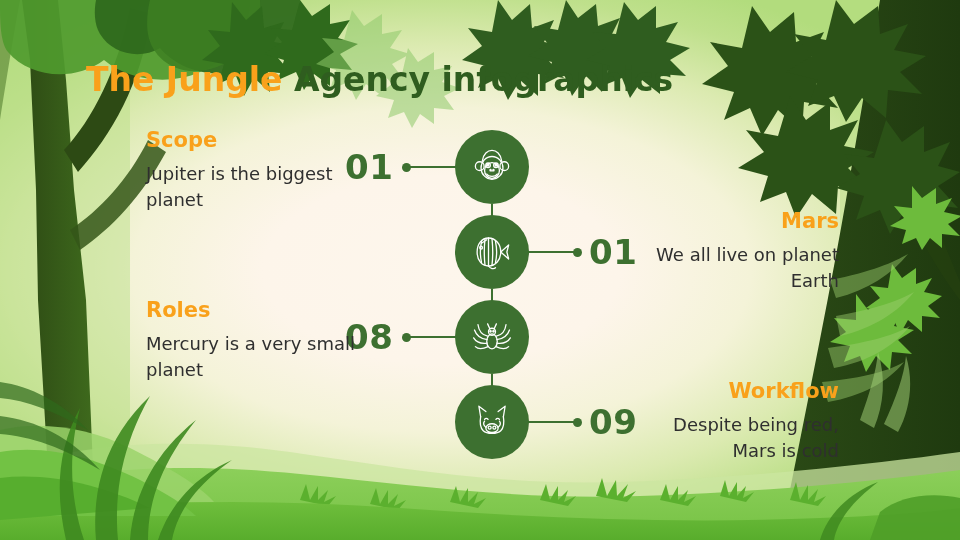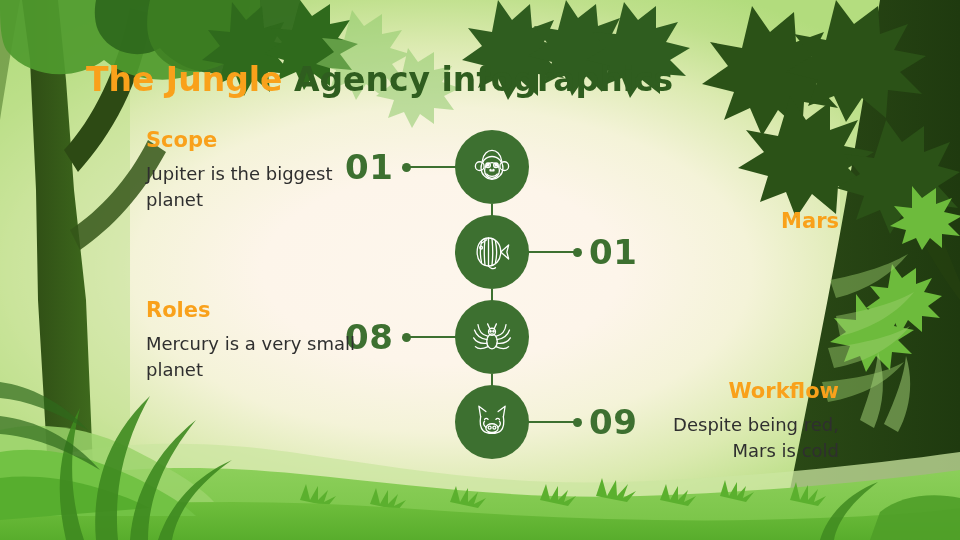--- a/index.html
+++ b/index.html
@@ -323,20 +323,21 @@
     <div class="num" style="left:333px; top:320px;">08</div>
     <div class="num" style="left:577px; top:405px;">09</div>
 
     <div class="block left" style="left:134px; top:129px;">
       <div class="head">Scope</div>
       <div class="body">Jupiter is the biggest planet</div>
     </div>
 
     <div class="block right" style="left:617px; top:210px;">
       <div class="head">Mars</div>
+      <div class="body">We all live on planet Earth</div>
     </div>
 
     <div class="block right" style="left:617px; top:380px;">
       <div class="head">Workflow</div>
       <div class="body">Despite being red, Mars is cold</div>
     </div>
 
     <div class="block left" style="left:134px; top:299px;">
       <div class="head">Roles</div>
       <div class="body">Mercury is a very small planet</div>

